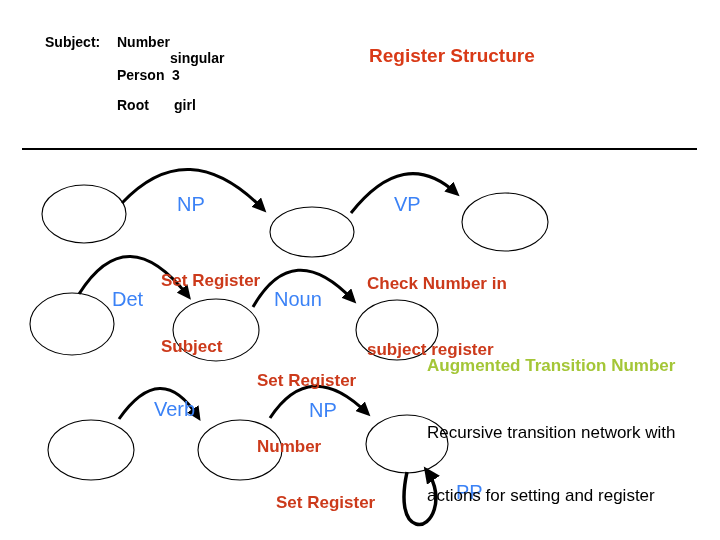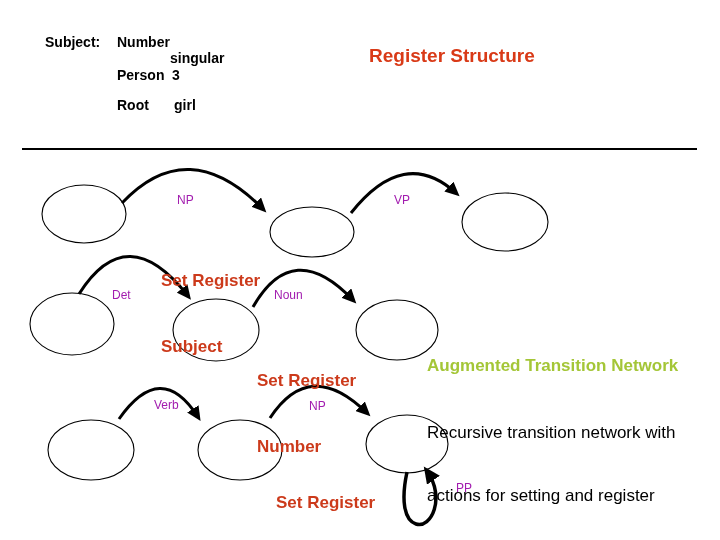--- a/index.html
+++ b/index.html
@@ -4,21 +4,21 @@
 <style>
   html,body{margin:0;padding:0;background:#fff;}
   .slide{
     position:relative;width:720px;height:540px;background:#ffffff;overflow:hidden;
     font-family:"Liberation Sans","DejaVu Sans",sans-serif;color:#000;padding-left:38px;
   }
   .abs{position:absolute;white-space:pre;}
   .reg-attr,.reg-val,.reg-subj{font-size:14px;font-weight:bold;color:#000;line-height:1;}
   .slide-title{font-size:19px;font-weight:bold;color:#d93a17;line-height:1;}
   .divider{position:absolute;left:22px;top:148px;width:675px;height:0;border-top:2.5px solid #000;}
-  .arc-label{font-size:12px;color:#a21caf;line-height:1;}
+  .arc-label{font-size:20px;color:#3b82f6;line-height:1;}
   .action{font-size:17px;font-weight:bold;color:#cc3a1b;line-height:22px;}
   .atn-heading{font-size:17px;font-weight:bold;color:#a4c637;line-height:1;}
   .atn-desc{font-size:17px;font-weight:normal;color:#000;line-height:21px;}
   svg.diagram{position:absolute;left:0;top:0;}
 </style>
 </head>
 <body>
 
 <div class="slide">
 
@@ -69,29 +69,33 @@
   <span class="abs arc-label" style="left:112px;top:289px;">Det</span>
   <span class="abs arc-label" style="left:274px;top:289px;">Noun</span>
   <span class="abs arc-label" style="left:142px;top:399px;margin-left:12px;">Verb</span>
   <span class="abs arc-label" style="left:309px;top:400px;">NP</span>
   <span class="abs arc-label" style="left:456px;top:482px;">PP</span>
 
   <div class="abs action" style="left:161px;top:226px;">
     <div>Set Register</div>
     <div>Subject</div>
   </div>
+  <div class="abs action" style="left:367px;top:229px;">
+    <div>Check Number in</div>
+    <div>subject register</div>
+  </div>
   <div class="abs action" style="left:257px;top:326px;">
     <div>Set Register</div>
     <div>Number</div>
   </div>
   <div class="abs action" style="left:276px;top:448px;">
     <div>Set Register</div>
     
   </div>
 
-  <span class="abs atn-heading" style="left:427px;top:357px;">Augmented Transition Network</span>
+  <span class="abs atn-heading" style="left:427px;top:357px;">Augmented Transition Number</span>
   <div class="abs atn-desc" style="left:427px;top:380px;">
     <div>Recursive transition network with</div>
     <div>actions for setting and register</div>
     
   </div>
 
 </div>
 
 </body></html>

